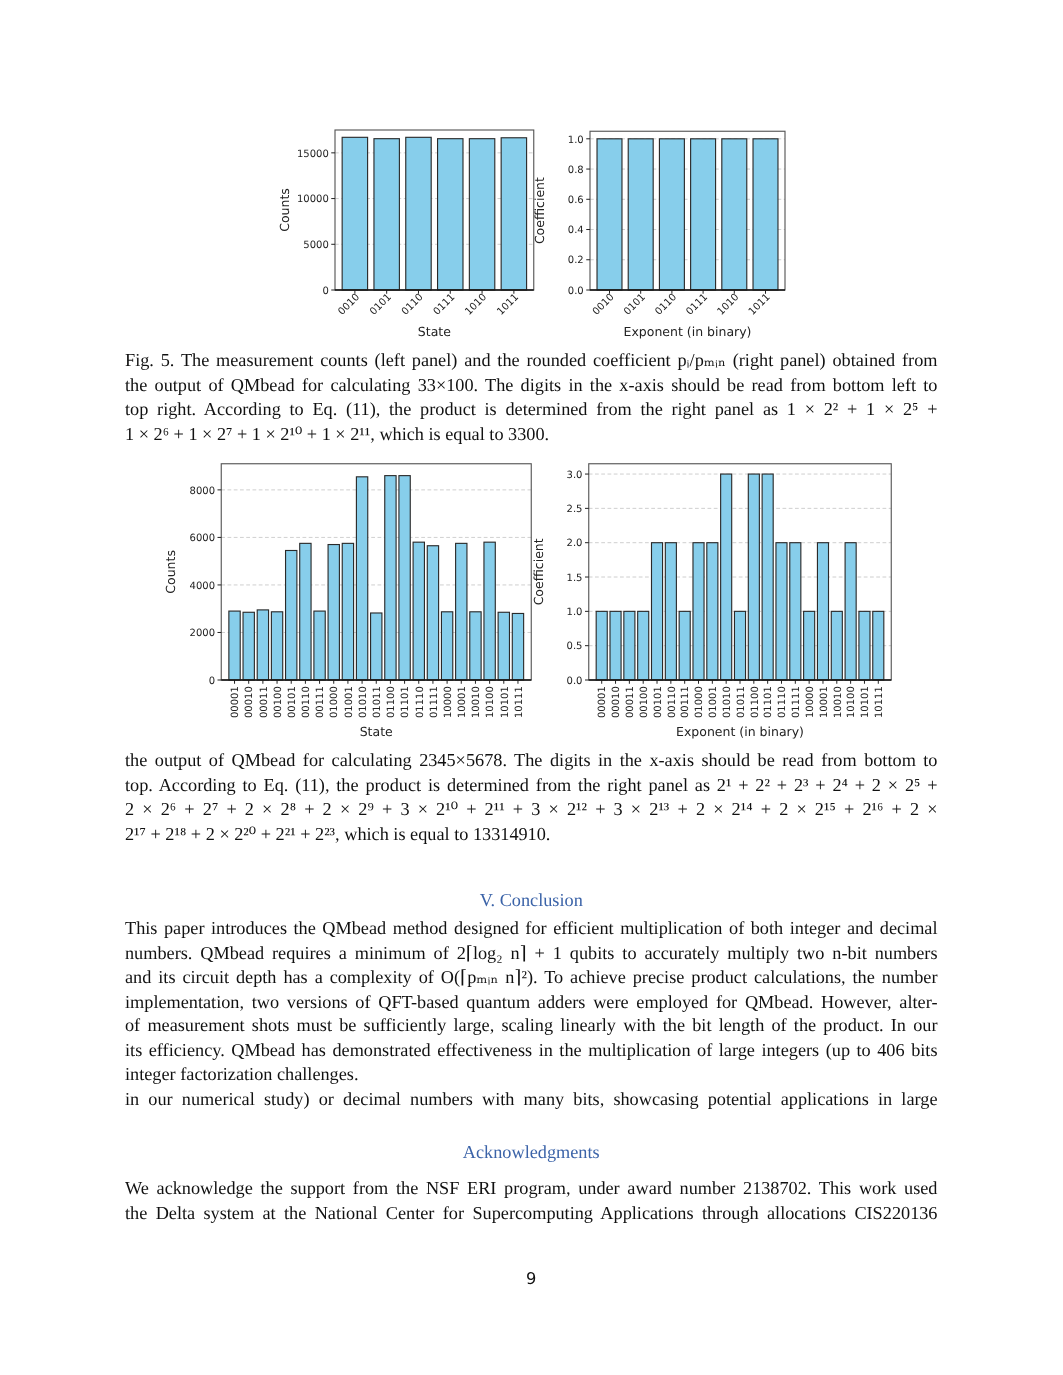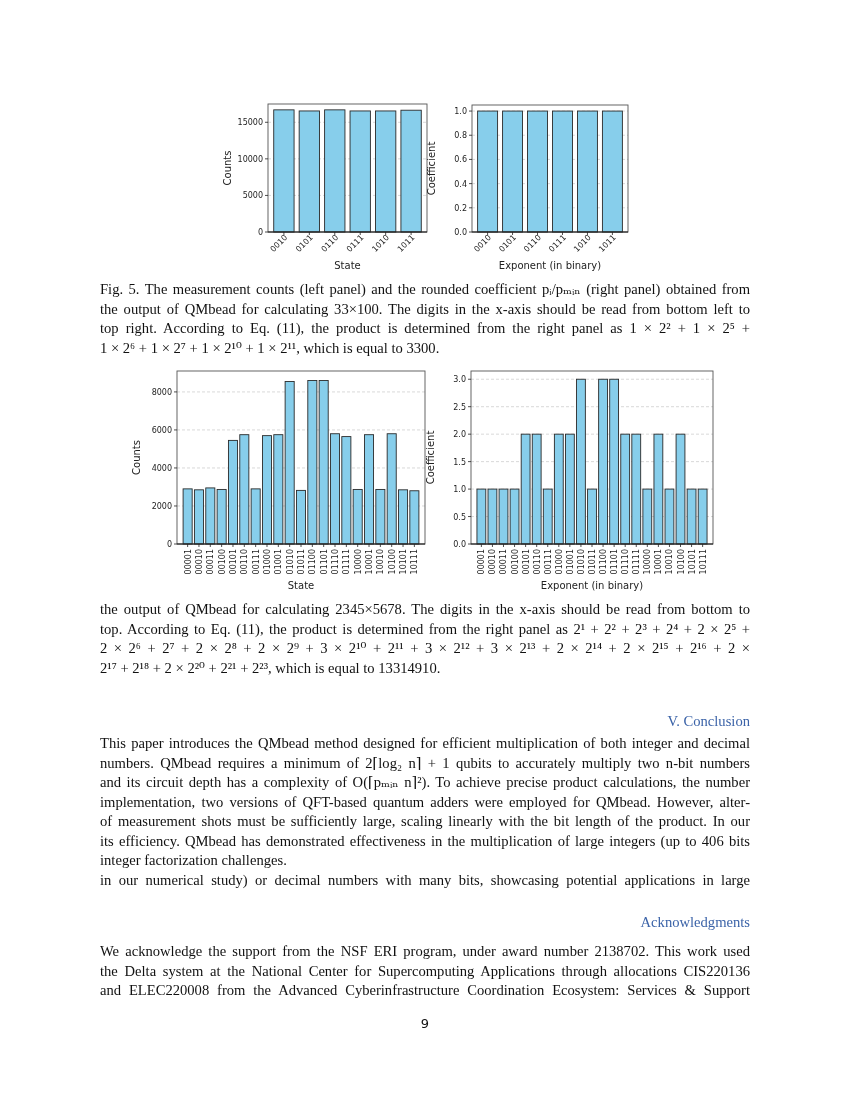--- a/index.html
+++ b/index.html
@@ -5,21 +5,21 @@
   html, body { margin: 0; padding: 0; background: #ffffff; }
   body { width: 850px; height: 1100px; position: relative; overflow: hidden;
          font-family: "Liberation Serif", "DejaVu Serif", serif; color: #111; }
   .fig { position: absolute; }
   .fig svg { display: block; overflow: visible; }
   .axis-text { font-family: "DejaVu Sans", "Liberation Sans", sans-serif; fill: #222; }
   .para { position: absolute; left: 100px; width: 650px; font-size: 14.6px; line-height: 19.5px;
           text-align: justify; }
   .para .ln { display: block; text-align: justify; text-align-last: justify; white-space: nowrap; }
   .para .ln.last { text-align-last: left; }
-  .heading { position: absolute; left: 100px; width: 650px; text-align: right; font-size: 14.6px;
+  .heading { position: absolute; left: 100px; width: 650px; text-align: center; font-size: 14.6px;
              color: #3b63a8; }
   .pagenum { position: absolute; left: 0; width: 850px; text-align: center; top: 1016px;
              font-family: "DejaVu Sans", "Liberation Sans", sans-serif; font-size: 13px; }
 </style>
 </head>
 <body>
 
 <div class="fig" style="left:0;top:0;">
   <svg id="c0" width="850" height="280">
       <line x1="268" x2="427" y1="195.42857142857144" y2="195.42857142857144" stroke="#c8c8c8" stroke-width="0.7" stroke-dasharray="3,2"></line>
@@ -301,16 +301,15 @@
   <span class="ln">of measurement shots must be sufficiently large, scaling linearly with the bit length of the product. In our</span>
   <span class="ln">its efficiency. QMbead has demonstrated effectiveness in the multiplication of large integers (up to 406 bits</span>
   <span class="ln last">integer factorization challenges.</span>
   <span class="ln">in our numerical study) or decimal numbers with many bits, showcasing potential applications in large</span>
 </div>
 
 <div class="heading" style="top:914px;">Acknowledgments</div>
 <div class="para" style="top:942px;">
   <span class="ln">We acknowledge the support from the NSF ERI program, under award number 2138702. This work used</span>
   <span class="ln">the Delta system at the National Center for Supercomputing Applications through allocations CIS220136</span>
-  <span class="ln">and ELEC220008 from the Advanced Cyberinfrastructure Coordination Ecosystem: Services &amp; Support</span>
 </div>
 
 <div class="pagenum">9</div>
 
 </body></html>

